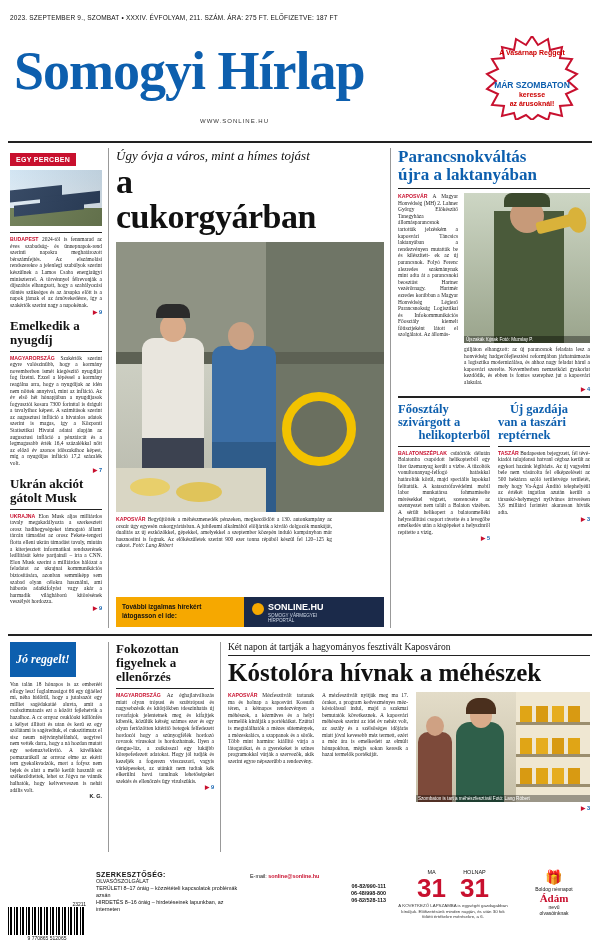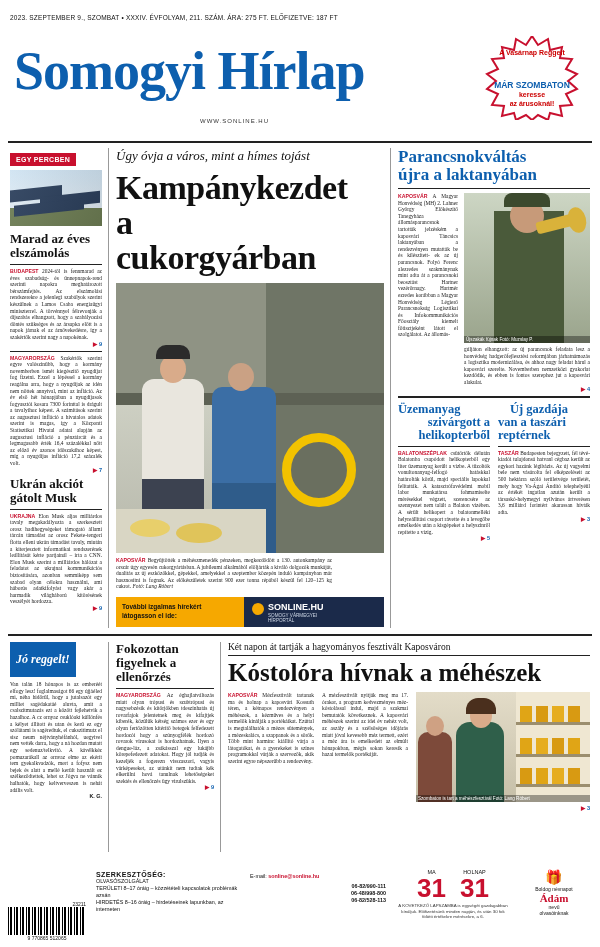--- a/index.html
+++ b/index.html
@@ -165,31 +165,31 @@
       <div class="sky"></div>
       <div class="ground" style="height:18px;"></div>
       <div class="panelrow" style="left:-6px;top:18px;width:58px;height:12px;"></div>
       <div class="panelrow" style="left:30px;top:24px;width:60px;height:12px;"></div>
       <div class="panelrow" style="left:4px;top:32px;width:70px;height:11px;"></div>
       <div style="position:absolute;left:0;top:0;width:92px;height:56px;background:linear-gradient(120deg,rgba(255,255,255,.07),rgba(0,0,0,.12));"></div>
     </div>
 
     
     <div style="margin-top:6px;">
-      <div class="hl" style="font-size:13px;line-height:14px;">Marad az éves elszámolás</div>
       <div class="rule" style="position:relative;left:0;right:0;margin:4px 0 3px 0;background:#222;"></div>
       <div class="body">
         <span class="lead">BUDAPEST</span>
         <span>2024-től is fennmarad az éves szabadság- és ünnepnapok-rend szerinti napokra meghatározott bérszámfejtés. Az elszámolási rendszerekre a jelenlegi szabályok szerint készülnek a Lamos Csaba energiaügyi miniszterrel. A törvénnyel félrevonják a díjszabás elhangzott, hogy a szabályozási döntés szükséges és az ársapka előtt is a napok járnak el az árnövekedésre, így a szakértők szerint nagy a napokénak.</span>
       </div>
       <div class="more"><span class="arrow">▶</span> <span>9</span></div>
     </div>
 
     
     <div style="margin-top:4px;">
+      <div class="hl" style="font-size:13px;line-height:14px;">Emelkedik a nyugdíj</div>
       <div class="rule" style="position:relative;left:0;right:0;margin:4px 0 3px 0;background:#222;"></div>
       <div class="body">
         <span class="lead">MAGYARORSZÁG</span>
         <span>Szakértők szerint egyre valószínűbb, hogy a kormány novemberben ismét kiegészítő nyugdíjat fog fizetni. Ezzel a lépéssel a kormány reagálna arra, hogy a nyugdíjak az idén nem nőttek annyival, mint az infláció. Az év első hét hónapjában a nyugdíjasok fogyasztói kosara 7300 forinttal is drágult a tavalyihoz képest. A számítások szerint az augusztusi infláció a hivatalos adatok szerint is magas, így a Központi Statisztikai Hivatal adatai alapján az augusztusi infláció a pénztárcát és a legmagasabb érték 16,4 százalékkal nőtt az előző év azonos időszakához képest, míg a nyugdíjas infláció 17,2 százalék volt.</span>
       </div>
       <div class="more"><span class="arrow">▶</span> <span>7</span></div>
     </div>
 
     
     <div style="margin-top:4px;">
@@ -200,21 +200,20 @@
         <span>Elon Musk aljas milliárdos tavaly megakadályozta a szerkesztett orosz hadihegységeket támogató állami tárcán támadást az orosz Fekete-tengeri flotta elleni ukrán támadást tavaly, miután a kiterjesztett informatikai rendszerének leállítását kérte partjainál – írta a CNN. Elon Musk szerint a milliárdos hálózat a feladatot az ukrajnai kommunikációs biztosítására, azonban semmiképp sem szabad olyan célokra használni, ami háborús adatkifolyást vagy akár a harmadik világháború kitörésének veszélyét hordozza.</span>
       </div>
       <div class="more"><span class="arrow">▶</span> <span>9</span></div>
     </div>
   </div>
 
   <div class="vrule" style="left:108px;top:148px;height:480px;"></div>
 
   <div style="position:absolute;top:148px;left:116px;width:216px;">
     <div class="kicker">Úgy óvja a város, mint a hímes tojást</div>
-    <div class="mainhead" style="margin-top:6px;">Kampánykezdet</div>
     <div class="mainhead">a cukorgyárban</div>
 
     <div class="photo" style="margin-top:8px;width:268px;height:270px;background:#c9cbbd;">
       <div style="position:absolute;inset:0;background:linear-gradient(#dfe2d6,#b7b8ab);"></div>
 
       <div style="position:absolute;left:0;top:0;width:268px;height:120px;background:#8f9384;"></div>
       <div style="position:absolute;left:150px;top:0;width:118px;height:270px;background:#6f7566;"></div>
       <div style="position:absolute;left:0;top:110px;width:268px;height:12px;background:#5d6154;"></div>
 
       <div style="position:absolute;left:26px;top:96px;width:62px;height:120px;background:#e9e6de;border-radius:12px 12px 0 0;"></div>
@@ -282,22 +281,22 @@
         </div>
         <div class="body" style="margin-top:3px;">gúljáton elhangzott: az új parancsnok feladata lesz a honvédség hadgerőfejlesztési reformjában járhatnámozás a logisztika modernizálása, és ahhoz nagy feladat hárul a kaposvári szerelte. Novemberben nemzetközi gyakorlat kezdődik, és ebben is fontos szerephez jut a kaposvári alakulat.</div>
       </div>
     </div>
     <div class="more"><span class="arrow">▶</span> <span>4</span></div>
 
     <div class="rule" style="position:relative;left:0;right:0;margin:4px 0 5px 0;background:#222;height:2px;"></div>
 
     <div style="display:flex;gap:8px;">
       <div style="width:92px;">
-        <div class="rhead" style="font-size:12.5px;line-height:13px;">Üzemanyag</div>
-        <div class="rhead" style="font-size:12.5px;line-height:13px;text-align:right;">szivárgott a</div>
+        <div class="rhead" style="font-size:12.5px;line-height:13px;">Főosztály</div>
+        <div class="rhead" style="font-size:12.5px;line-height:13px;">szivárgott a</div>
         <div class="rhead" style="font-size:12.5px;line-height:13px;text-align:right;">helikopterből</div>
         <div class="rule" style="position:relative;left:0;right:0;margin:4px 0 3px 0;background:#222;"></div>
         <div class="body">
           <span class="lead">BALATONSZÉPLAK</span>
           <span>csütörtök délután Balatonba csapódott helikopterből egy liter üzemanyag került a vízbe. A tűzoltók vonultonanyag-felfogó hatáskkal határolták körül, majd speciális lapokkal felitatták. A katasztrófavédelmi mobil labor munkatársa fohmamiselte mérésekkel végzett, szerencsére az szennyezet nem talált a Balaton vízében. A sérült helikopert a balatonmelléki helyreállítási csoport rávette és a levegőbe emelkedés után a kisgépeket a helyszínről repítette a vízig.</span>
         </div>
         <div class="more"><span class="arrow">▶</span> <span>5</span></div>
       </div>
       <div style="width:92px;">
         <div class="rhead" style="font-size:12.5px;line-height:13px;margin-left:12px;">Új gazdája</div>

